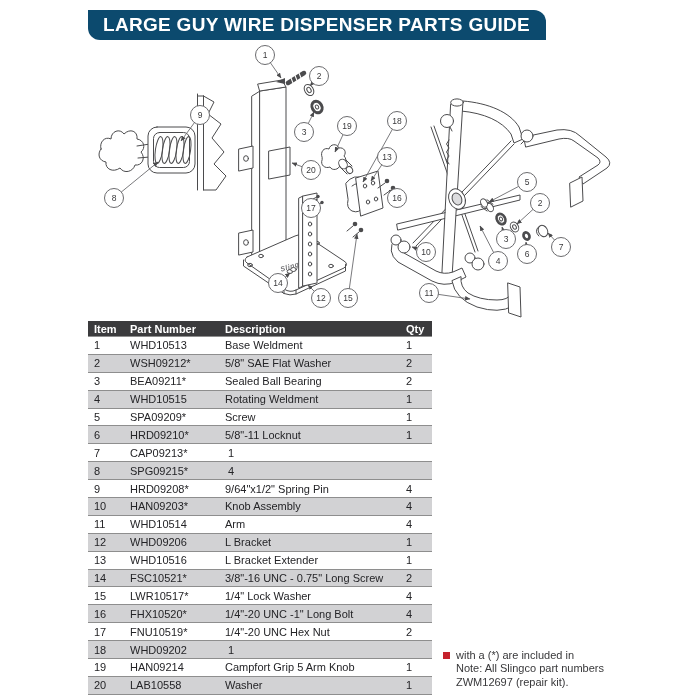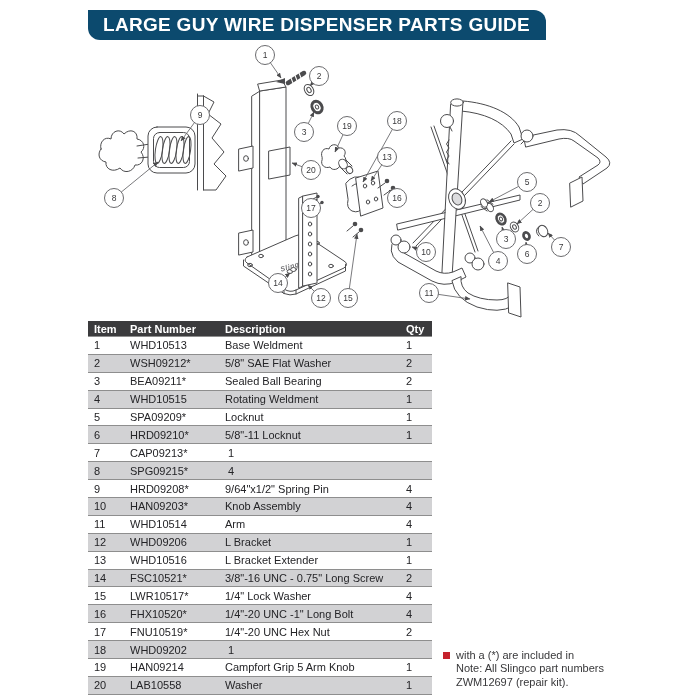--- a/index.html
+++ b/index.html
@@ -352,21 +352,21 @@
   <div class="t-row alt">
     <div class="c-item">4</div>
     <div class="c-pn">WHD10515</div>
     <div class="c-desc">Rotating Weldment</div>
     <div class="c-qty">1</div>
   </div>
 
   <div class="t-row">
     <div class="c-item">5</div>
     <div class="c-pn">SPA09209*</div>
-    <div class="c-desc">Locknut</div>
+    <div class="c-desc">Screw</div>
     <div class="c-qty">1</div>
   </div>
 
   <div class="t-row alt">
     <div class="c-item">6</div>
     <div class="c-pn">HRD09210*</div>
     <div class="c-desc">5/8"-11 Locknut</div>
     <div class="c-qty">1</div>
   </div>
 

